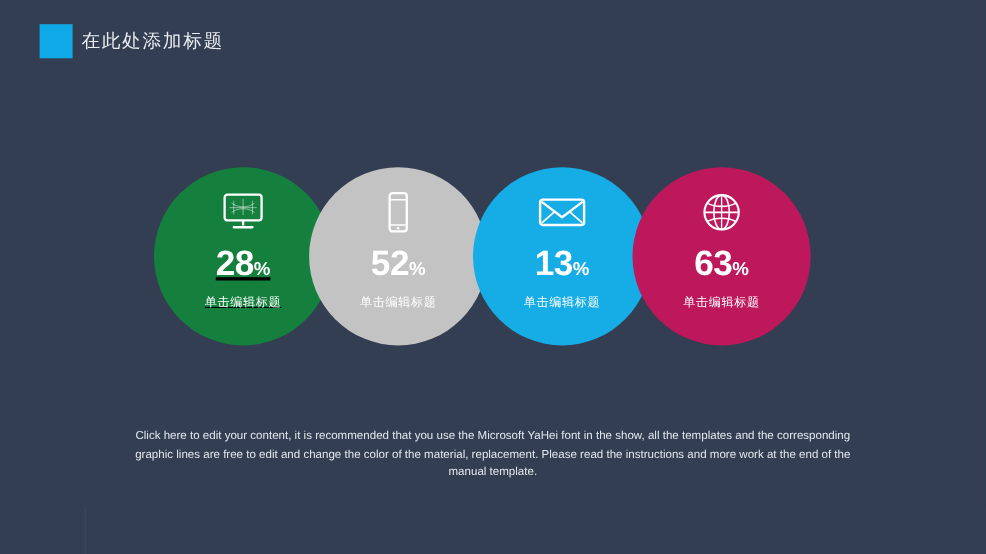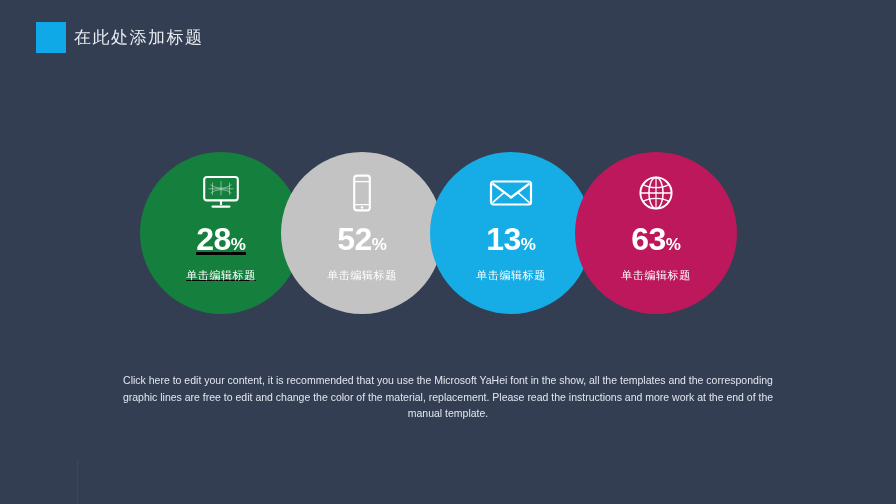--- a/index.html
+++ b/index.html
@@ -114,21 +114,21 @@
     color: #ffffff;
     letter-spacing: 0.6px;
     line-height: 14px;
     white-space: nowrap;
   }
 
   
   .body-text {
     position: absolute;
     left: 110px;
-    top: 372px;
+    top: 388px;
     width: 676px;
     text-align: center;
     font-size: 10.5px;
     line-height: 16.5px;
     color: #e3e7ee;
   }
 </style>
 </head>
 <body>
 

